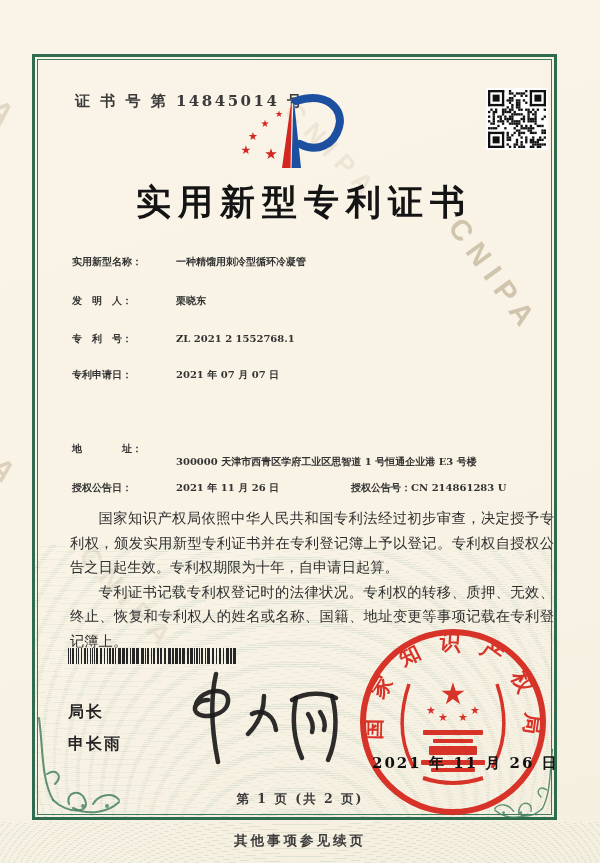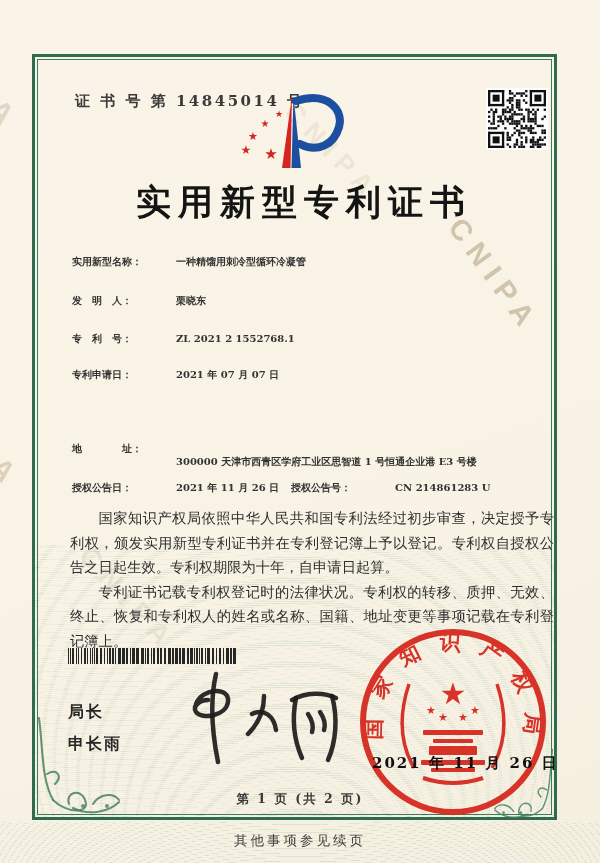--- a/index.html
+++ b/index.html
@@ -42,21 +42,21 @@
   .qr{position:absolute; left:486px; top:88px; z-index:3; background:#fdfdfd; padding:2px; line-height:0;}
   #qr-svg rect{fill:#101010;}
   .title{position:absolute; left:0; right:0; top:179px; z-index:3; text-align:center;
          font-size:35px; font-weight:bold; letter-spacing:7px; color:#141414;padding-left:8px;}
   
   .row{position:absolute; left:72px; width:482px; z-index:3; font-size:10px;
        line-height:22px; color:#333; font-weight:700;}
   .lbl{display:inline-block; min-width:104px; vertical-align:top;}
   .val{display:inline-block; vertical-align:top;}
   .val-addr{width:364px;margin-top:13px;}
-  .pair2{margin-left:12px;}
+  .pair2{margin-left:28px;text-align:right;}
   .r0{top:251px}.r1{top:290px}.r2{top:328px}.r3{top:364px}.r4{top:401px}.r5{top:438px}.r6{top:477px}
   
   .paras{position:absolute; left:70px; top:506px; width:484px; z-index:3;
          font-size:14.3px; line-height:24.5px; color:#2f2f2f; text-align:justify;}
   .paras p{margin:0; text-indent:2em;}
   
   .barcode{position:absolute; left:68px; top:648px; z-index:3; line-height:0;}
   #barcode-svg rect{fill:#262626;}
   
   .official{position:absolute; left:68px; top:696px; z-index:3;
@@ -70,21 +70,21 @@
              font-weight:bold; letter-spacing:2px; color:#111;}
   
   .flourish path{stroke:#45815f; stroke-width:2; fill:none; stroke-linecap:round; opacity:.85;}
   .flourish circle{fill:#45815f; opacity:.8;}
   .fl-left{position:absolute; left:33px; top:716px; z-index:3;}
   .fl-right{position:absolute; left:479px; top:748px; z-index:3; transform:scaleX(-1);}
   
   .pageno{position:absolute; left:0; right:0; top:791px; z-index:3; text-align:center;
           font-size:12.5px; letter-spacing:2px; color:#3a3a3a; font-weight:600;}
   .footnote{position:absolute; left:0; right:0; top:832px; z-index:3; text-align:center;
-            font-size:13.5px; letter-spacing:3px; color:#3e3e3e; font-weight:400;}
+            font-size:13.5px; letter-spacing:3px; color:#3e3e3e; font-weight:700;}
 </style>
 </head>
 <body>
 
 <div class="page">
 
   <div class="waves-in"></div>
   <div class="waves-out"></div>
 
   <div class="wm wm1">CNIPA</div>

